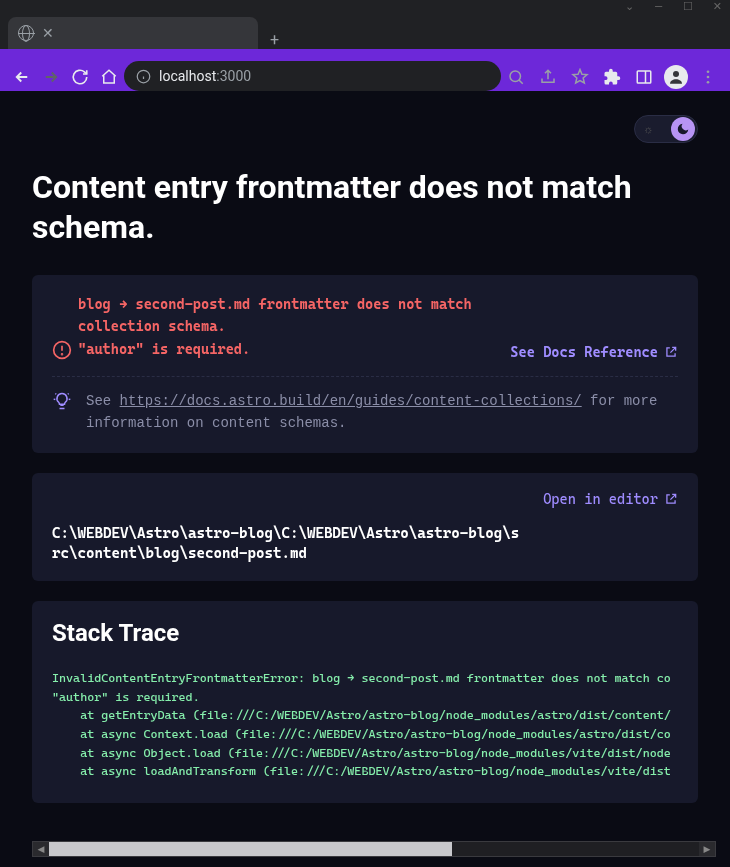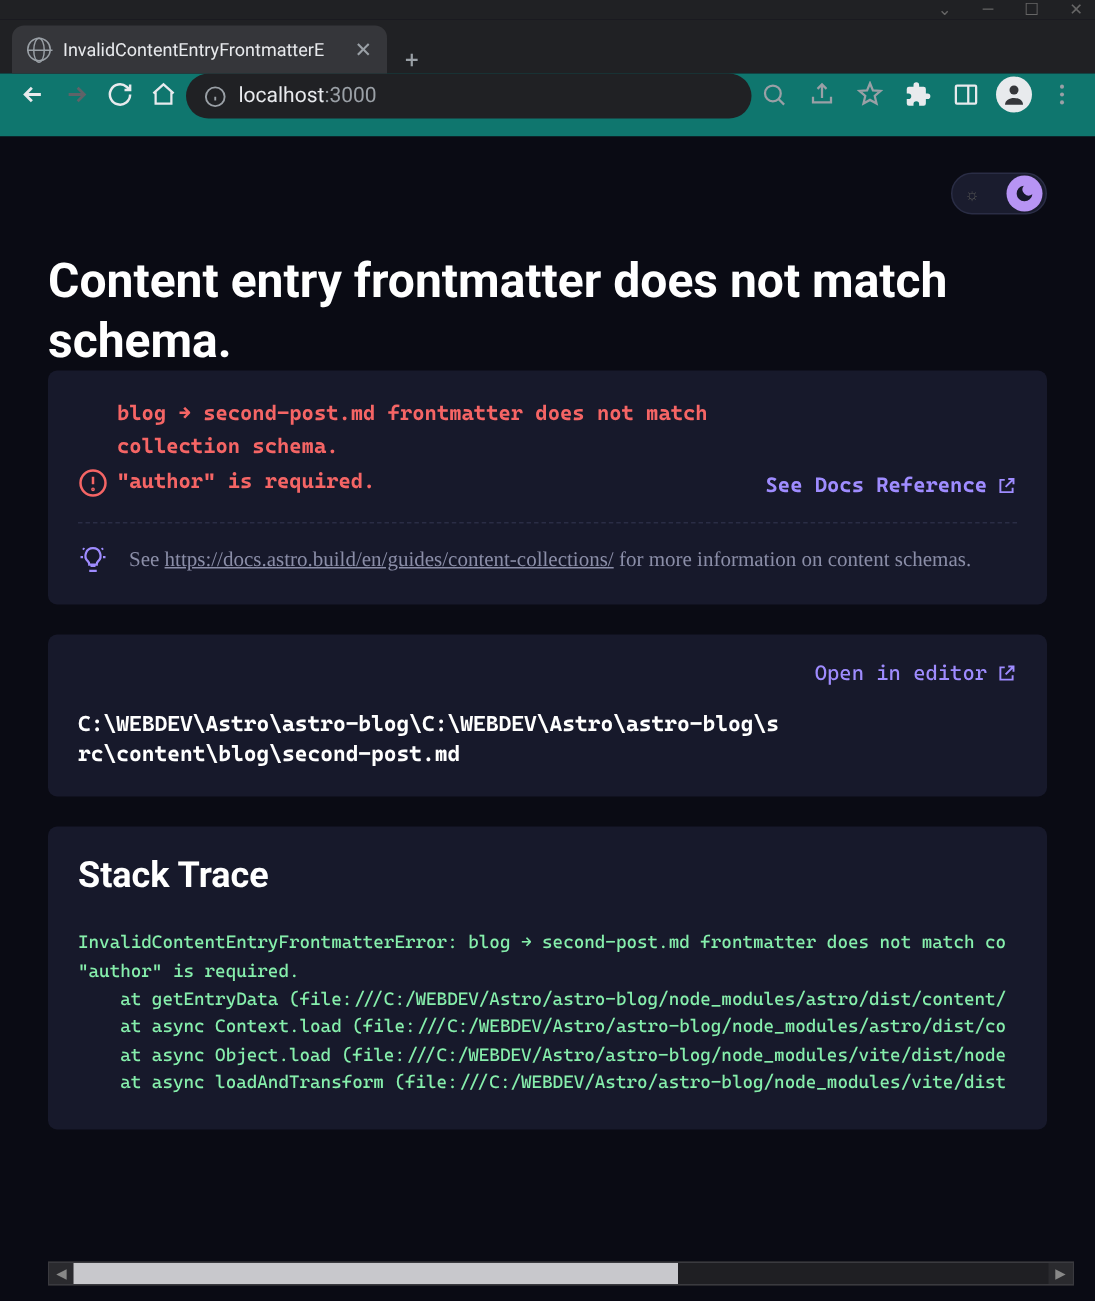--- a/index.html
+++ b/index.html
@@ -58,23 +58,23 @@
     .tab-globe::after {
       content: ''; position: absolute;
       top: 50%; left: -1.5px; right: -1.5px; height: 0;
       border-top: 1.5px solid #9aa0a6;
     }
     .tab-title { flex: 1; overflow: hidden; white-space: nowrap; }
     .tab-close { color: #9aa0a6; font-size: 14px; cursor: pointer; }
     .new-tab { color: #9aa0a6; font-size: 16px; padding: 0 12px; cursor: pointer; }
     .toolbar {
       height: 42px;
-      background: #0f766e;
+      background: #6d28d9;
       display: flex;
-      align-items: flex-start;
+      align-items: flex-end;
       padding: 0 8px;
       gap: 1px;
     }
     .tb-btn {
       width: 28px; height: 28px;
       display: flex; align-items: center; justify-content: center;
       color: #e8eaed; cursor: pointer;
       border-radius: 50%;
     }
     .tb-btn.disabled { color: #5f6368; }
@@ -138,20 +138,21 @@
       font-family: ui-monospace, "Cascadia Code", Consolas, monospace;
       color: #f56565;
       font-size: 15px;
       font-weight: 600;
       margin-bottom: 6px;
     }
     .error-title {
       font-size: 32px;
       font-weight: 700;
       line-height: 1.25;
+      margin-bottom: 28px;
       color: #fff;
     }
     .panel {
       background: #17192b;
       border-radius: 6px;
       padding: 18px 20px;
       margin-bottom: 20px;
     }
     .err-row {
       display: flex; gap: 6px; align-items: flex-end; font-weight: bold;
@@ -175,21 +176,21 @@
       display: flex; align-items: center; gap: 6px;
       cursor: pointer;
     }
     .divider {
       border: none; border-top: 1px dashed #2a2d45;
       margin: 16px 0 14px;
     }
     .hint-row { display: flex; gap: 14px; align-items: flex-start; }
     .hint-icon { width: 20px; height: 20px; flex-shrink: 0; color: #9f8cff; }
     .hint-text {
-      font-family: Liberation Serif, serif;
+      font-family: Liberation Mono, monospace;
       font-size: 14px; line-height: 1.55;
       color: #8b8ea8;
     }
     .hint-link { color: #8b8ea8; text-decoration: underline; }
 
     .file-row { display: flex; gap: 16px; align-items: flex-start; }
     .file-path {
       flex: 1;
       font-family: ui-monospace, "Cascadia Code", Consolas, monospace;
       font-size: 14.5px; font-weight: 700;
@@ -240,21 +241,20 @@
 <div class="window-chrome">
   <span class="window-ctrl">⌄</span>
   <span class="window-ctrl">—</span>
   <span class="window-ctrl">☐</span>
   <span class="window-ctrl">✕</span>
 </div>
 
 <div class="tab-bar">
   <div class="tab">
     <span class="tab-globe"></span>
-    <span class="tab-title">InvalidContentEntryFrontmatterE</span>
     <span class="tab-close">✕</span>
   </div>
   <span class="new-tab">+</span>
 </div>
 
 <div class="toolbar">
   <div class="tb-btn">
     <svg viewBox="0 0 24 24" fill="none" stroke="currentColor" stroke-width="2.5">
         <path d="M19 12H5M11 18l-6-6 6-6"></path>
       </svg>

